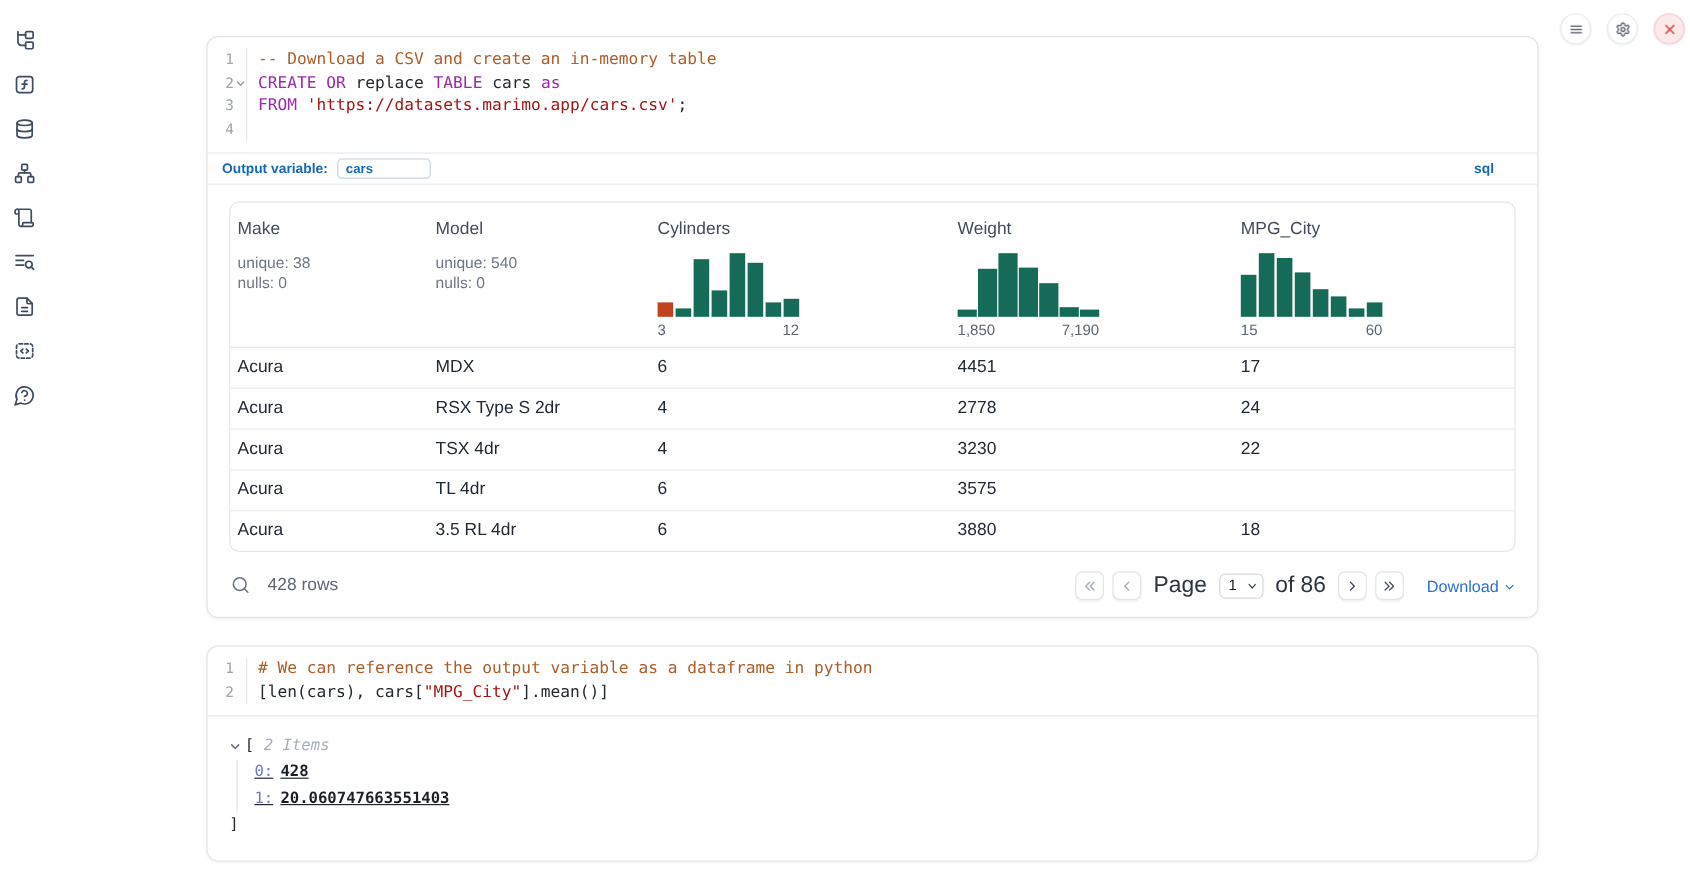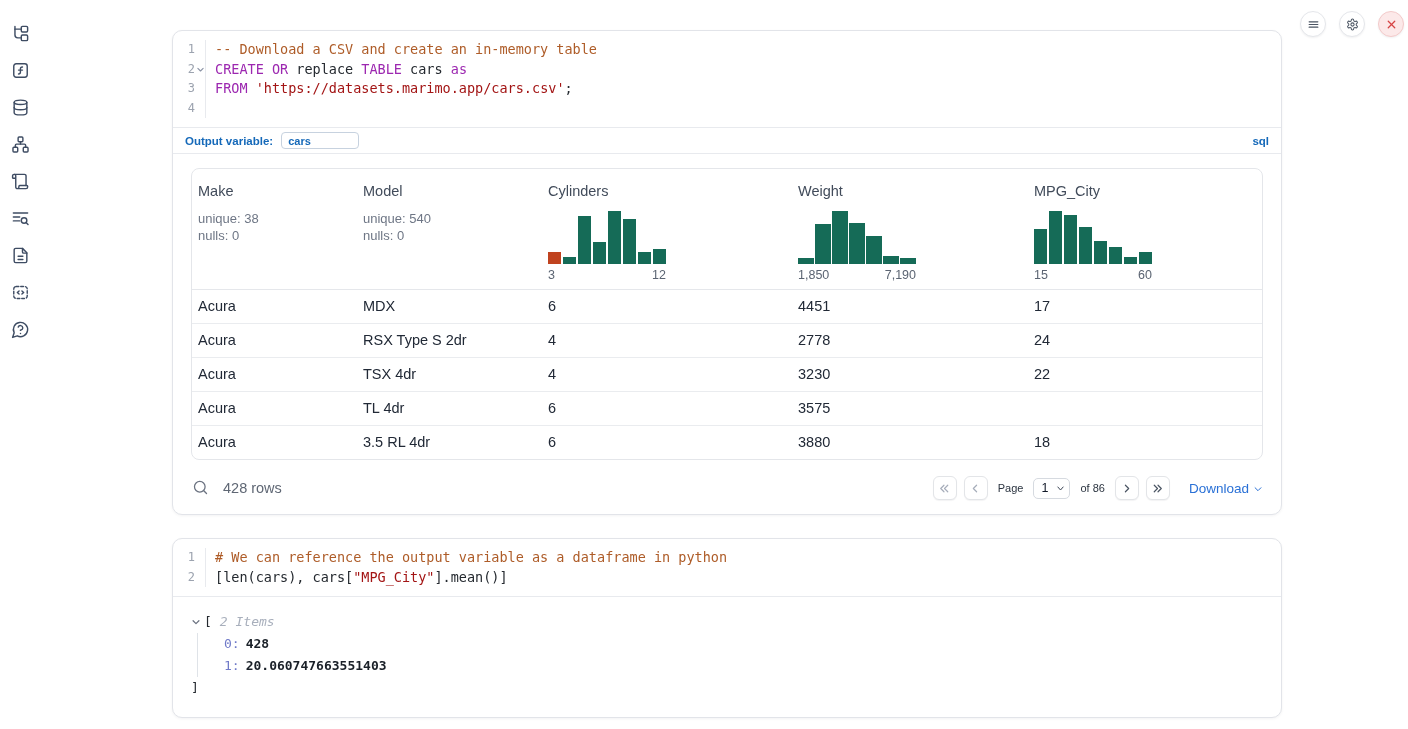--- a/index.html
+++ b/index.html
@@ -33,21 +33,21 @@
   .fold-caret svg { width:9px; height:9px; display:block; }
   .code-text { padding-left:9px; white-space:pre;text-align:center; }
   .tok-kw { color:#9C27B0; } .tok-cm { color:#AE5C28; } .tok-st { color:#A31515; } .tok-pl { color:#24292F; }
 
   
   .outvar-row { display:flex; align-items:center; padding:4px 12px;
     border-top:1px solid #E8EAEE; border-bottom:1px solid #E8EAEE; height:27px; }
   .outvar-label { font-size:11.5px; font-weight:700; color:#1569B9; }
   .outvar-input { margin-left:8px; width:78px; height:17px; border:1px solid #C7D2DF; border-radius:4px;
     font:700 11px "Liberation Sans",sans-serif; color:#1569B9; padding:0 6px; outline:none; }
-  .lang-badge { margin-left:auto; font-size:11.5px; font-weight:700; color:#1569B9; }
+  .lang-badge { margin-left:auto; margin-right:24px; font-size:11.5px; font-weight:700; color:#1569B9; }
 
   
   .table-wrap { padding:14px 18px 4px; }
   .data-table { border:1px solid #E4E6EA; border-radius:8px; overflow:hidden; }
   .t-header, .tr { display:grid; grid-template-columns:165px 185px 250px 236px 1fr; }
   .t-header { border-bottom:1px solid #E5E7EB; }
   .th { padding:14px 10px 7px 6px; }
   .col-title { font-size:14.5px; color:#414B5A; margin-bottom:12px; }
   .col-stat { font-size:13px; color:#6E7685; line-height:16.5px; }
   .hist { width:118px; height:53px; display:flex; align-items:flex-end; gap:1.5px; cursor:pointer; }
@@ -63,37 +63,37 @@
   .search-btn { background:none; border:0; padding:0; color:#6B7280; cursor:pointer;
     width:18px; height:18px; margin-right:14px; }
   .search-btn svg { width:17px; height:17px; }
   .row-count { font-size:14.5px; color:#5F6774; }
   .pager { margin-left:auto; display:flex; align-items:center; gap:7px; }
   .pg-btn { width:24px; height:24px; border:1px solid #E3E5E8; border-radius:6px; background:#fff;
     display:flex; align-items:center; justify-content:center; color:#4B5563;
     box-shadow:0 1px 1px rgba(16,24,40,.05); cursor:pointer; padding:0; }
   .pg-btn svg { width:13px; height:13px; }
   .pg-btn.dis { color:#A6ADBA; }
-  .pg-text { font-size:11px; color:#2B3440; margin:0 3px; white-space:nowrap; }
+  .pg-text { font-size:19px; color:#2B3440; margin:0 3px; white-space:nowrap; }
   .pg-select { width:37px; height:21px; border:1px solid #D6DAE0; border-radius:5px; background:#fff;
     display:flex; align-items:center; justify-content:space-between; padding:0 4px 0 7px;
     font-size:12.5px; color:#111827; cursor:pointer; }
   .pg-select svg { width:9px; height:9px; color:#374151; }
   .download { margin-left:12px; display:flex; align-items:center; gap:4px; color:#2970D6;
     font-size:13.5px; cursor:pointer; }
   .download svg { width:10px; height:10px; margin-top:2px; }
 
   
   .tree-out { padding:14px 18px 18px; font-family:"DejaVu Sans Mono",monospace; font-size:13px;
     line-height:22px; color:#24292F; }
   .tree-head { display:flex; align-items:center; }
   .tree-caret { width:10px; height:10px; color:#6B7280; margin-right:3px; cursor:pointer; }
   .tree-caret svg { width:10px; height:10px; display:block; }
   .tree-items-label { font-style:italic; color:#A8AFBC; margin-left:8px; }
-  .tree-block { margin-left:6px; border-left:1px solid #DFE3E8; padding-left:26px; }
+  .tree-block { margin-left:6px; border-left:1px solid #DFE3E8; padding-left:14px;text-decoration:underline; }
   .tree-key { color:#6F79C8; }
   .tree-val { font-weight:600; color:#1A2028; margin-left:6px; }
 </style>
 </head>
 <body>
 
 <nav class="sidebar">
   <button class="sb-btn">
     <svg viewBox="0 0 24 24" fill="none" stroke="currentColor" stroke-width="1.8" stroke-linecap="round" stroke-linejoin="round">
         <rect x="13" y="3" width="8" height="7" rx="1.5"></rect>

